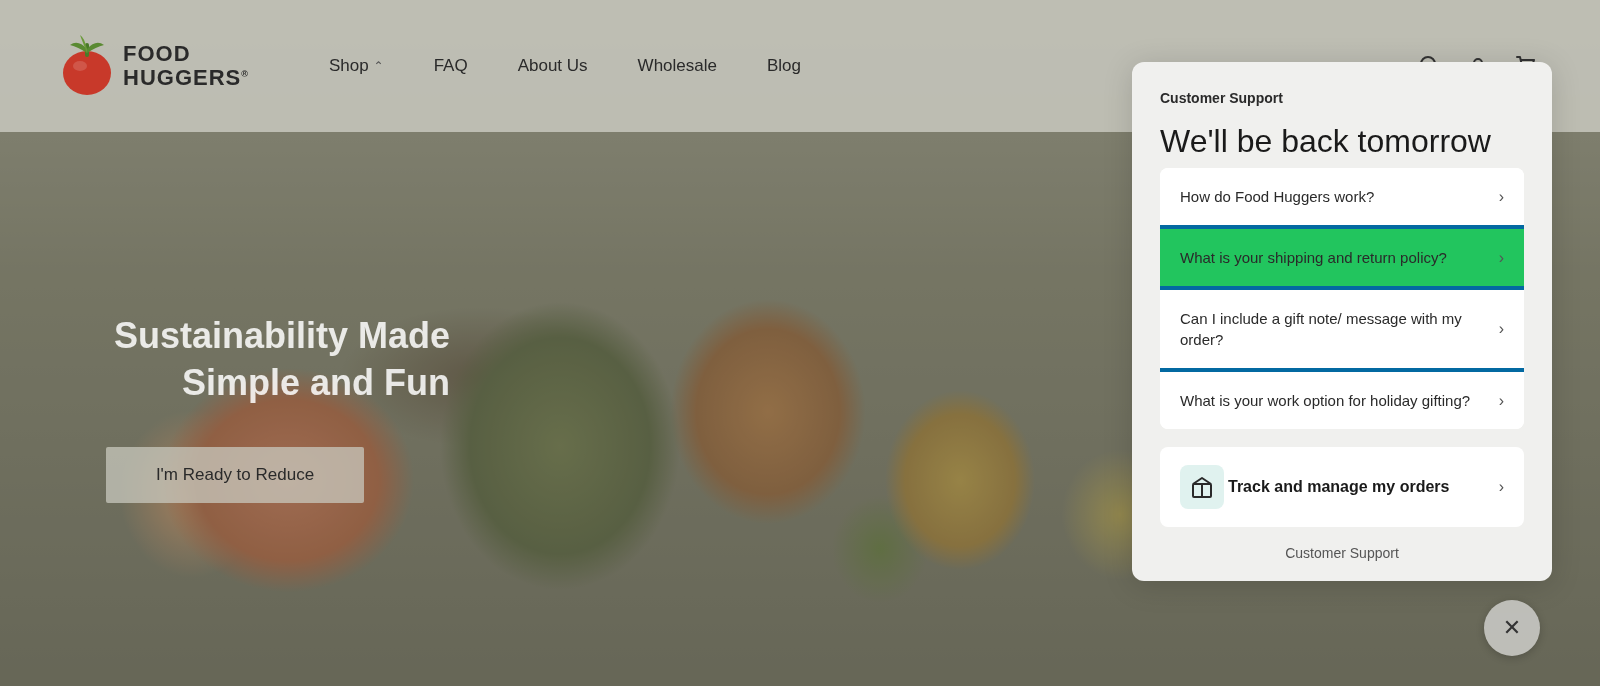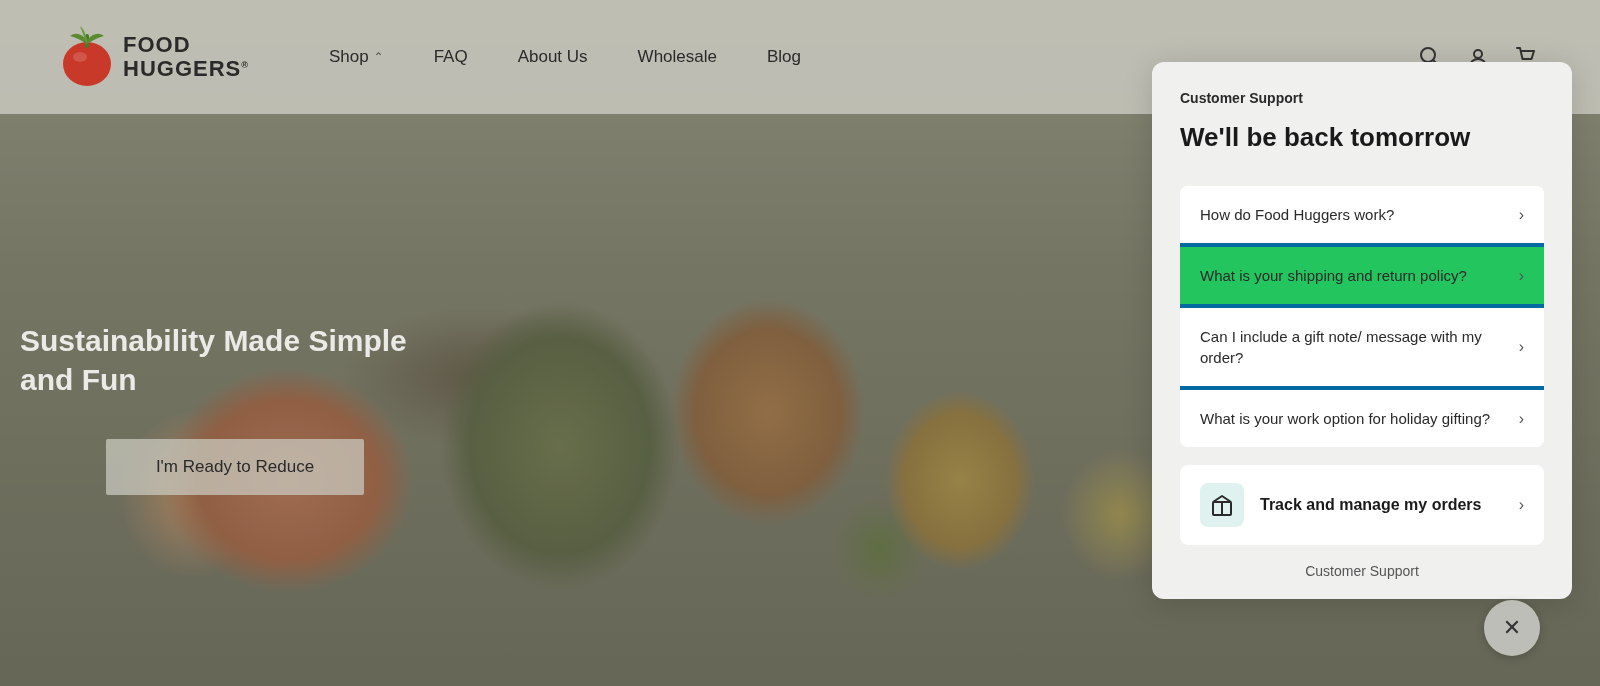--- a/index.html
+++ b/index.html
@@ -46,21 +46,21 @@
         radial-gradient(ellipse 200px 100px at 30% 55%, #5a4a30 0%, transparent 70%),
         linear-gradient(180deg, #b0b09a 0%, #8a8a70 40%, #6a6a55 100%);
     }
 
     
     .header {
       position: absolute;
       top: 0;
       left: 0;
       right: 0;
-      height: 114px;
+      height: 132px;
       background: rgba(200, 200, 190, 0.85);
       z-index: 5;
       display: flex;
       align-items: center;
       padding: 0 60px;
     }
 
     .logo-area {
       display: flex;
       align-items: center;
@@ -130,67 +130,67 @@
       right: 1130px;
       bottom: 0;
       z-index: 3;
       display: flex;
       flex-direction: column;
       align-items: center;
       justify-content: center;
     }
 
     .hero-title {
-      font-size: 30px;
+      font-size: 36px;
       font-weight: 700;
       color: rgba(255, 255, 255, 0.85);
-      text-align: left;
+      text-align: right;
       margin-bottom: 40px;
       line-height: 1.3;
       padding: 0 20px;
     }
 
     .hero-cta {
       background: rgba(200, 200, 190, 0.75);
       border: none;
       padding: 18px 50px;
       font-size: 17px;
       color: #2a2a2a;
       font-weight: 500;
       cursor: pointer;
       border-radius: 2px;
     }
 
     
     .support-panel {
       position: absolute;
       top: 62px;
-      right: 28px;
+      right: 48px;
       width: 420px;
       background: #f0f0ee;
       border-radius: 12px;
       z-index: 10;
       padding: 28px 28px 20px;
       box-shadow: 0 4px 30px rgba(0,0,0,0.15);
       max-height: 580px;
       overflow: hidden;
     }
 
     .support-header {
       font-size: 14px;
       font-weight: 600;
       color: #2a2a2a;
       margin-bottom: 16px;
     }
 
     .support-headline {
-      font-size: 26px;
-      font-weight: 700;
+      font-size: 32px;
+      font-weight: 400;
       color: #1a1a1a;
-      margin-bottom: 33px;
+      margin-bottom: 8px;
       line-height: 1.2;
     }
 
     
     .faq-list {
       background: #fff;
       border-radius: 8px;
       overflow: hidden;
       margin-bottom: 18px;
     }
@@ -229,21 +229,21 @@
       flex-shrink: 0;
     }
 
     
     .track-card {
       background: #fff;
       border-radius: 8px;
       padding: 18px 20px;
       display: flex;
       align-items: center;
-      gap: 16px;
+      gap: 4px;
       cursor: pointer;
       margin-bottom: 14px;
     }
 
     .track-icon-wrap {
       width: 44px;
       height: 44px;
       background: #e0f2ef;
       border-radius: 8px;
       display: flex;

